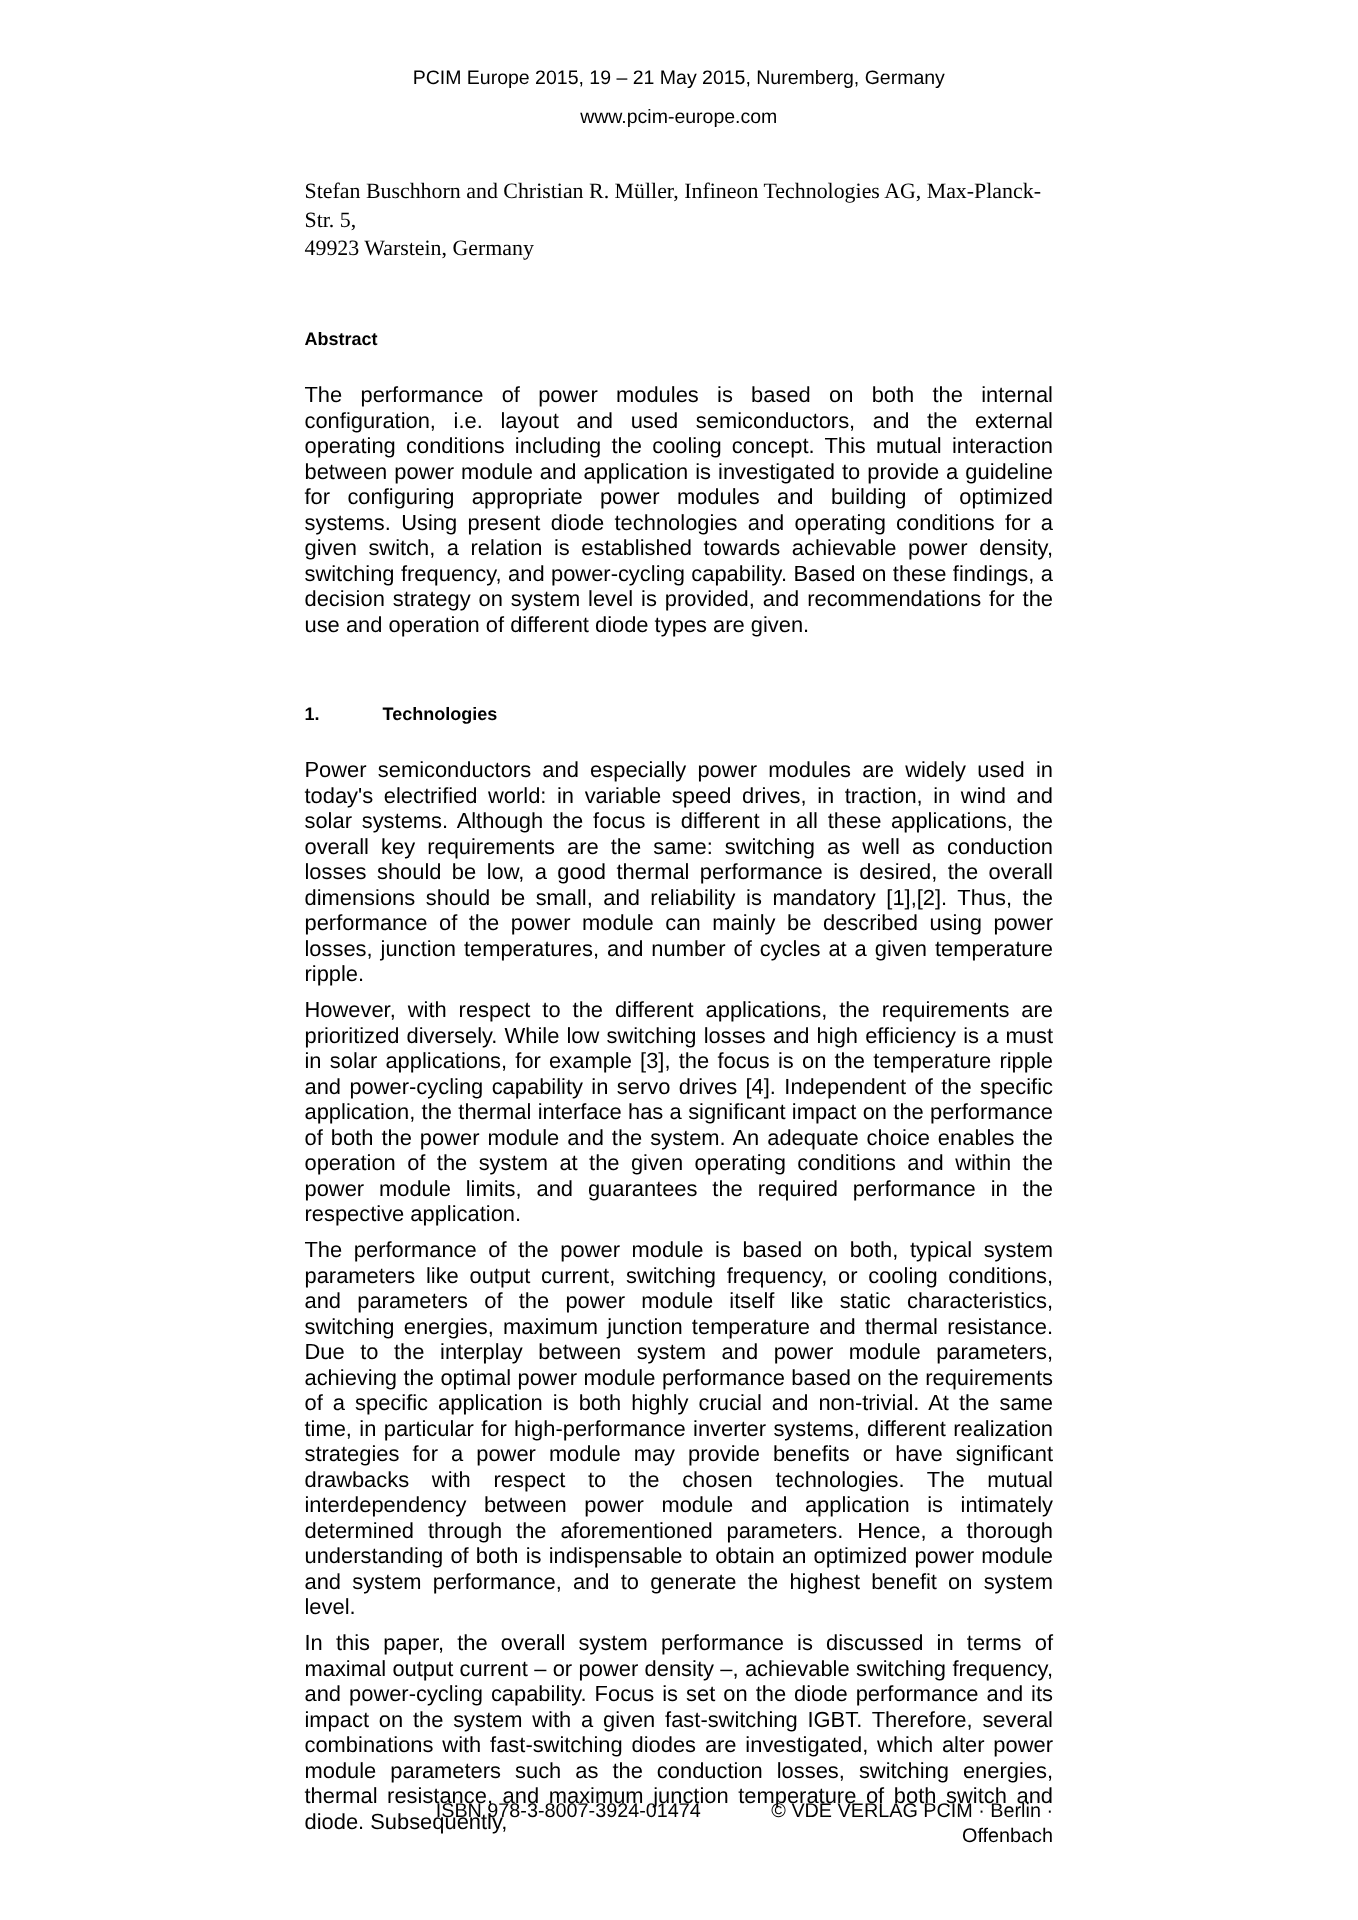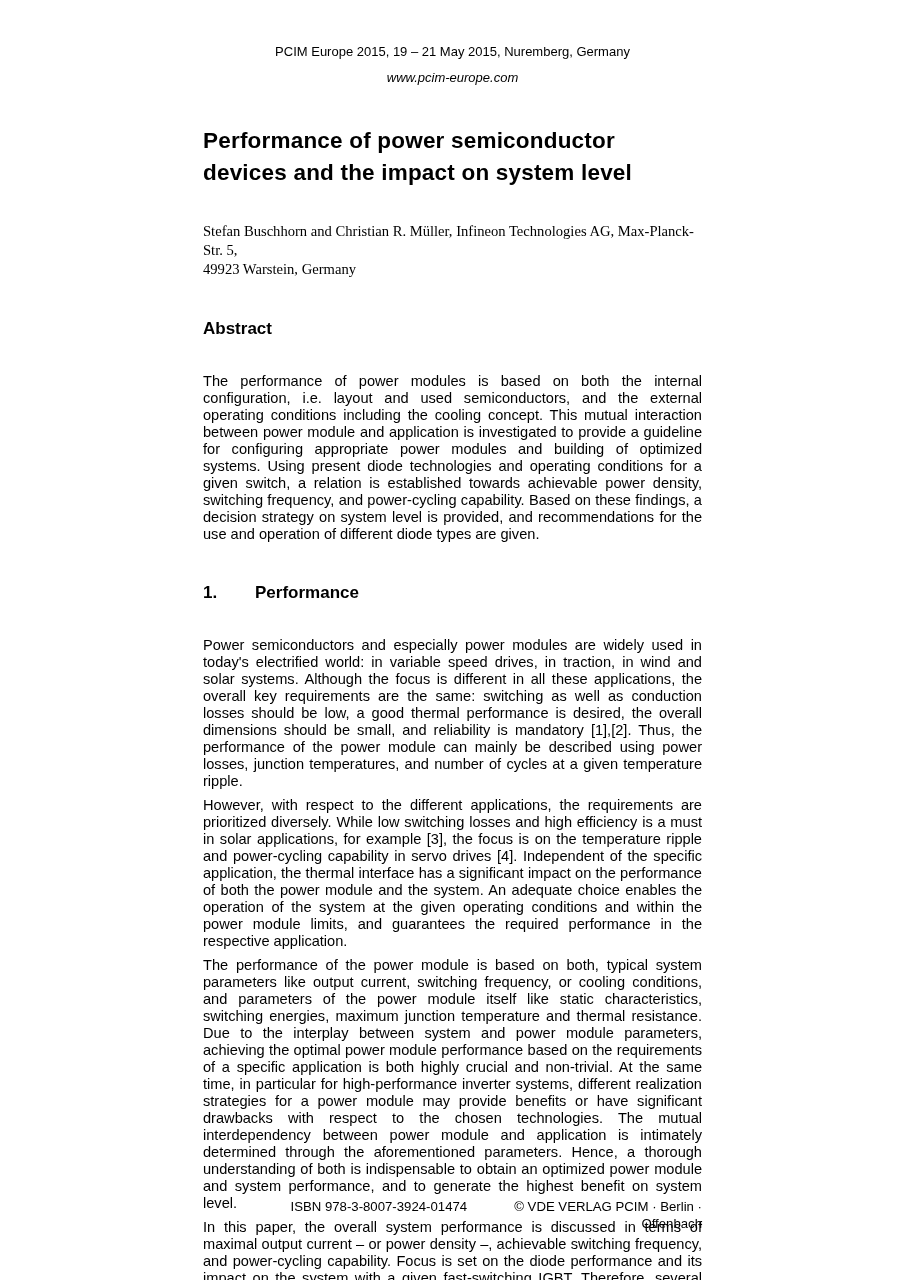--- a/index.html
+++ b/index.html
@@ -22,53 +22,52 @@
   .doc-header {
     text-align: center;
     font-size: 13px;
     line-height: 16px;
   }
   .doc-header .hdr-line1 {
     margin: 0 0 10px 0;
   }
   .doc-header .hdr-line2 {
     margin: 0;
-    font-style: italic;
   }
   h1.paper-title {
     font-size: 22.5px;
     font-weight: bold;
     line-height: 32px;
     margin: 39px 0 0 0;
     letter-spacing: 0.2px;
   }
   .authors {
     margin-top: 33px;
     font-size: 14.6px;
     line-height: 19px;
   }
   .authors .authors-line {
     display: block;
     font-family: Liberation Serif, serif;
   }
   h2.section-heading {
-    font-size: 17px;
+    font-size: 12px;
     font-weight: bold;
     line-height: 20px;
     margin: 40px 0 0 0;
   }
   h2.section-heading .sec-num {
     display: inline-block;
     width: 52px;
   }
   p.body-text {
     font-size: 14.6px;
     line-height: 17px;
     text-align: justify;
-    margin: 34px 0 7px 0;
+    margin: 20px 0 7px 0;
   }
   p.body-text + p.body-text {
     margin-top: 0;
   }
   .doc-footer {
     position: absolute;
     left: 108px;
     right: 108px;
     bottom: 48px;
     display: flex;
@@ -83,33 +82,32 @@
 </head>
 <body>
 
 <div class="page">
 
   <header class="doc-header">
     <div class="hdr-line1">PCIM Europe 2015, 19 – 21 May 2015, Nuremberg, Germany</div>
     <div class="hdr-line2">www.pcim-europe.com</div>
   </header>
 
-  <h1 class="paper-title">Performance of power semiconductor devices and the impact on system level</h1>
 
   <div class="authors">
     <span class="authors-line">Stefan Buschhorn and Christian R. Müller, Infineon Technologies AG, Max-Planck-Str. 5,</span>
     <span class="authors-line">49923 Warstein, Germany</span>
   </div>
 
   <h2 class="section-heading">Abstract</h2>
 
   <p class="body-text">The performance of power modules is based on both the internal configuration, i.e. layout and used semiconductors, and the external operating conditions including the cooling concept. This mutual interaction between power module and application is investigated to provide a guideline for configuring appropriate power modules and building of optimized systems. Using present diode technologies and operating conditions for a given switch, a relation is established towards achievable power density, switching frequency, and power-cycling capability. Based on these findings, a decision strategy on system level is provided, and recommendations for the use and operation of different diode types are given.</p>
 
   <h2 class="section-heading">
-    <span class="sec-num">1.</span><span class="sec-title">Performance</span>
+    <span class="sec-num">1.</span><span class="sec-title">Technologies</span>
   </h2>
 
   <p class="body-text">Power semiconductors and especially power modules are widely used in today's electrified world: in variable speed drives, in traction, in wind and solar systems. Although the focus is different in all these applications, the overall key requirements are the same: switching as well as conduction losses should be low, a good thermal performance is desired, the overall dimensions should be small, and reliability is mandatory [1],[2]. Thus, the performance of the power module can mainly be described using power losses, junction temperatures, and number of cycles at a given temperature ripple.</p>
 
   <p class="body-text">However, with respect to the different applications, the requirements are prioritized diversely. While low switching losses and high efficiency is a must in solar applications, for example [3], the focus is on the temperature ripple and power-cycling capability in servo drives [4]. Independent of the specific application, the thermal interface has a significant impact on the performance of both the power module and the system. An adequate choice enables the operation of the system at the given operating conditions and within the power module limits, and guarantees the required performance in the respective application.</p>
 
   <p class="body-text">The performance of the power module is based on both, typical system parameters like output current, switching frequency, or cooling conditions, and parameters of the power module itself like static characteristics, switching energies, maximum junction temperature and thermal resistance. Due to the interplay between system and power module parameters, achieving the optimal power module performance based on the requirements of a specific application is both highly crucial and non-trivial. At the same time, in particular for high-performance inverter systems, different realization strategies for a power module may provide benefits or have significant drawbacks with respect to the chosen technologies. The mutual interdependency between power module and application is intimately determined through the aforementioned parameters. Hence, a thorough understanding of both is indispensable to obtain an optimized power module and system performance, and to generate the highest benefit on system level.</p>
 
   <p class="body-text">In this paper, the overall system performance is discussed in terms of maximal output current – or power density –, achievable switching frequency, and power-cycling capability. Focus is set on the diode performance and its impact on the system with a given fast-switching IGBT. Therefore, several combinations with fast-switching diodes are investigated, which alter power module parameters such as the conduction losses, switching energies, thermal resistance, and maximum junction temperature of both switch and diode. Subsequently,</p>
 

